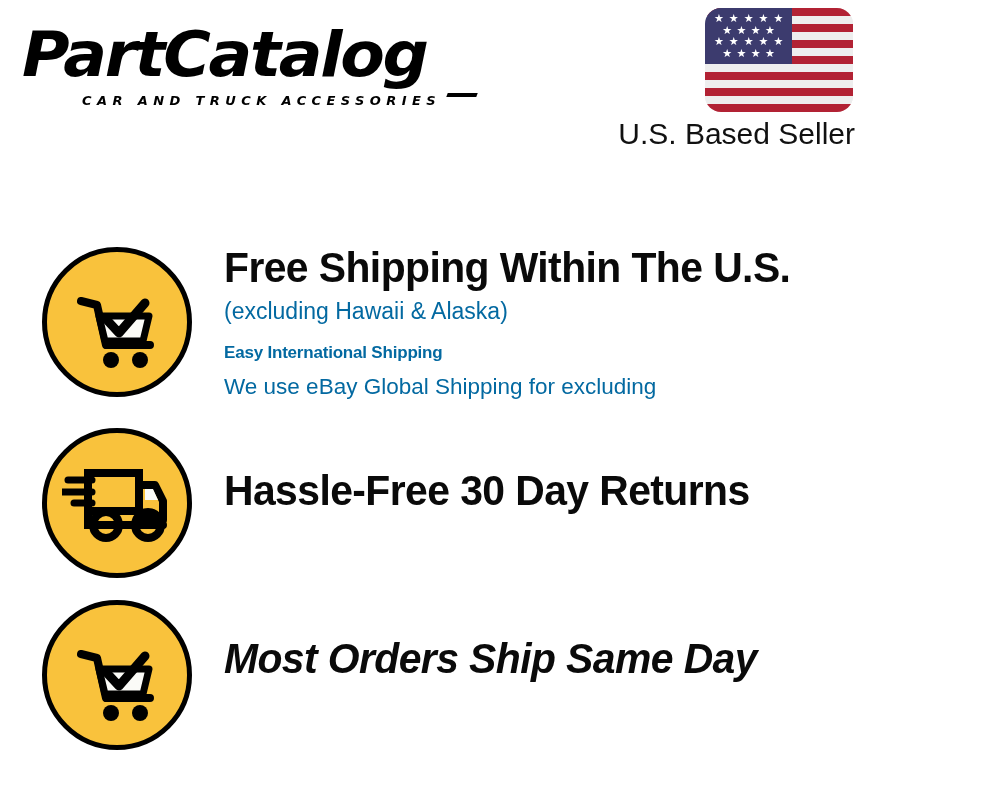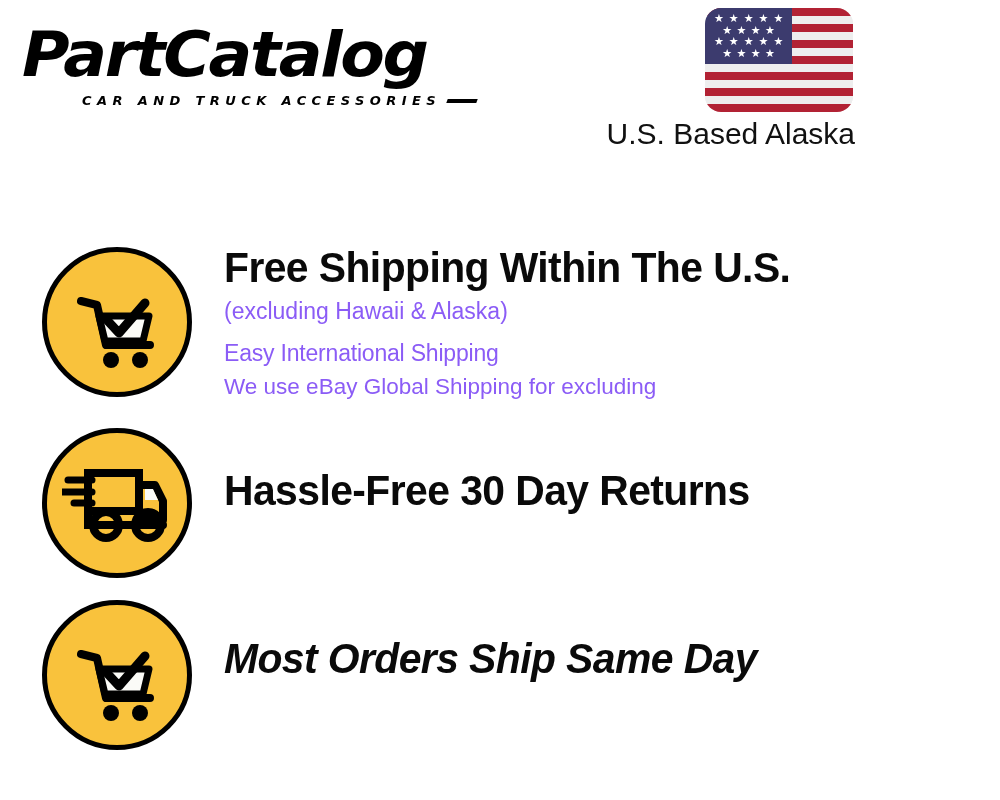--- a/index.html
+++ b/index.html
@@ -44,21 +44,20 @@
     color: #000000;
     white-space: nowrap;
     transform: scaleX(1.03);
     transform-origin: left center;
   }
   .brand-tagline-row {
     position: absolute;
     left: 60px;
     top: 71px;
     display: flex;
-    align-items: center;
     width: 420px;
   }
   .brand-tagline {
     font-family: "DejaVu Sans", sans-serif;
     font-weight: 700;
     font-style: italic;
     font-size: 13px;
     letter-spacing: 5.4px;
     white-space: nowrap;
     color: #000000;
@@ -191,27 +190,27 @@
     color: #0a0a0a;
     white-space: nowrap;
     transform: scaleX(0.95);
     transform-origin: left center;
   }
   .subline {
     font-family: "Liberation Sans", sans-serif;
     font-weight: 400;
     font-size: 23px;
     line-height: 34px;
-    color: #8b5cf6;
+    color: #0369a1;
     white-space: nowrap;
     margin-top: 2px;
   }
   .subline.bold {
-    font-weight: 400;
-    font-size: 23px;
+    font-weight: 700;
+    font-size: 17px;
     margin-top: 8px;
     letter-spacing: -0.2px;
   }
   .subline.regular-2 {
     font-size: 22.5px;
     margin-top: 0px;
   }
 </style>
 </head>
 <body>
@@ -265,21 +264,21 @@
             <span class="star">★</span>
           </div>
         <div class="star-row offset">
             <span class="star">★</span>
             <span class="star">★</span>
             <span class="star">★</span>
             <span class="star">★</span>
           </div>
       </div>
     </div>
-    <div class="seller-text">U.S. Based Alaska</div>
+    <div class="seller-text">U.S. Based Seller</div>
   </div>
 
 </div>
 
 <div class="features">
 
   <div class="feature-row row-1">
     <div class="icon-badge">
       <svg width="104" height="94" viewBox="0 0 104 94" fill="none" xmlns="http://www.w3.org/2000/svg">
         <path d="M16 26 L32 30 L41 70 L85 70" stroke="#000" stroke-width="8" stroke-linecap="round" stroke-linejoin="round" fill="none"></path>

